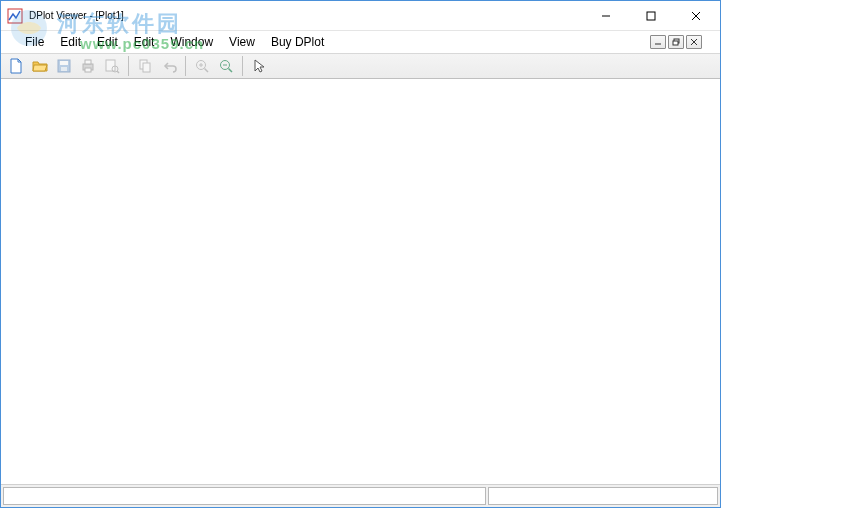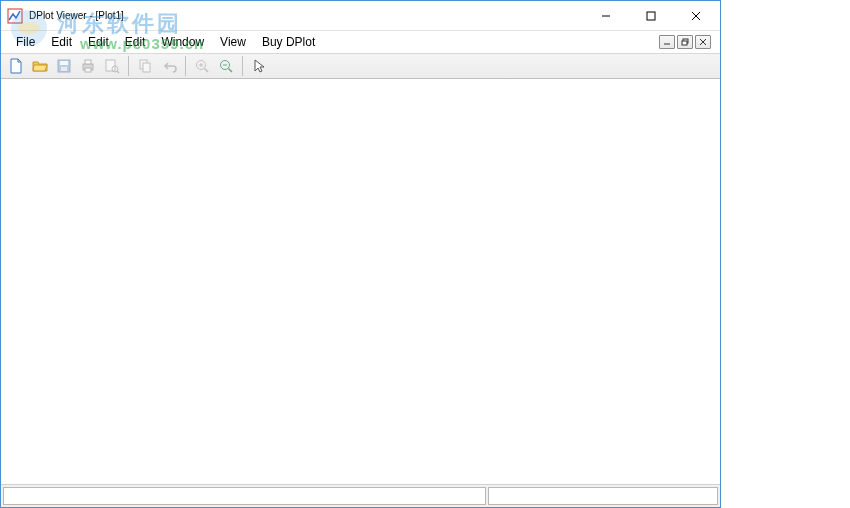--- a/index.html
+++ b/index.html
@@ -9,21 +9,21 @@
   
   .titlebar { height: 30px; display: flex; align-items: center; padding: 0 2px 0 6px; border-bottom: 1px solid #e5e5e5; }
   .titlebar .app-icon { width: 16px; height: 16px; margin-right: 6px; }
   .titlebar .title { flex: 0 0 auto; color: #000; font-size: 10px; }
   .titlebar .spacer { flex: 1; }
   .win-controls { display: flex; height: 100%; }
   .win-btn { width: 45px; height: 100%; display: flex; align-items: center; justify-content: center; }
   .win-btn svg { width: 10px; height: 10px; }
 
   
-  .menubar-row { height: 22px; display: flex; align-items: center; padding: 0 7px; text-align: right; }
+  .menubar-row { height: 22px; display: flex; align-items: center; padding: 0 16px; text-align: right; }
   .menu-item { padding: 2px 8px; font-size: 12px; cursor: default; }
   .menu-item.bold { font-weight: normal; }
   .menubar-row .spacer { flex: 1; }
   .mdi-controls { display: flex; gap: 2px; margin-right: 2px; }
   .mdi-btn { width: 16px; height: 14px; border: 1px solid #8a8a8a; background: linear-gradient(#f8f8f8,#e8e8e8); display: flex; align-items: center; justify-content: center; border-radius: 1px; }
   .mdi-btn svg { width: 8px; height: 8px; }
 
   
   .toolbar { height: 26px; background: linear-gradient(#f4f4f4,#ececec); border-top: 1px solid #d8d8d8; border-bottom: 1px solid #bfbfbf; display: flex; align-items: center; padding: 0 4px; gap: 2px; }
   .tb-btn { width: 22px; height: 22px; display: flex; align-items: center; justify-content: center; border-radius: 2px; }

